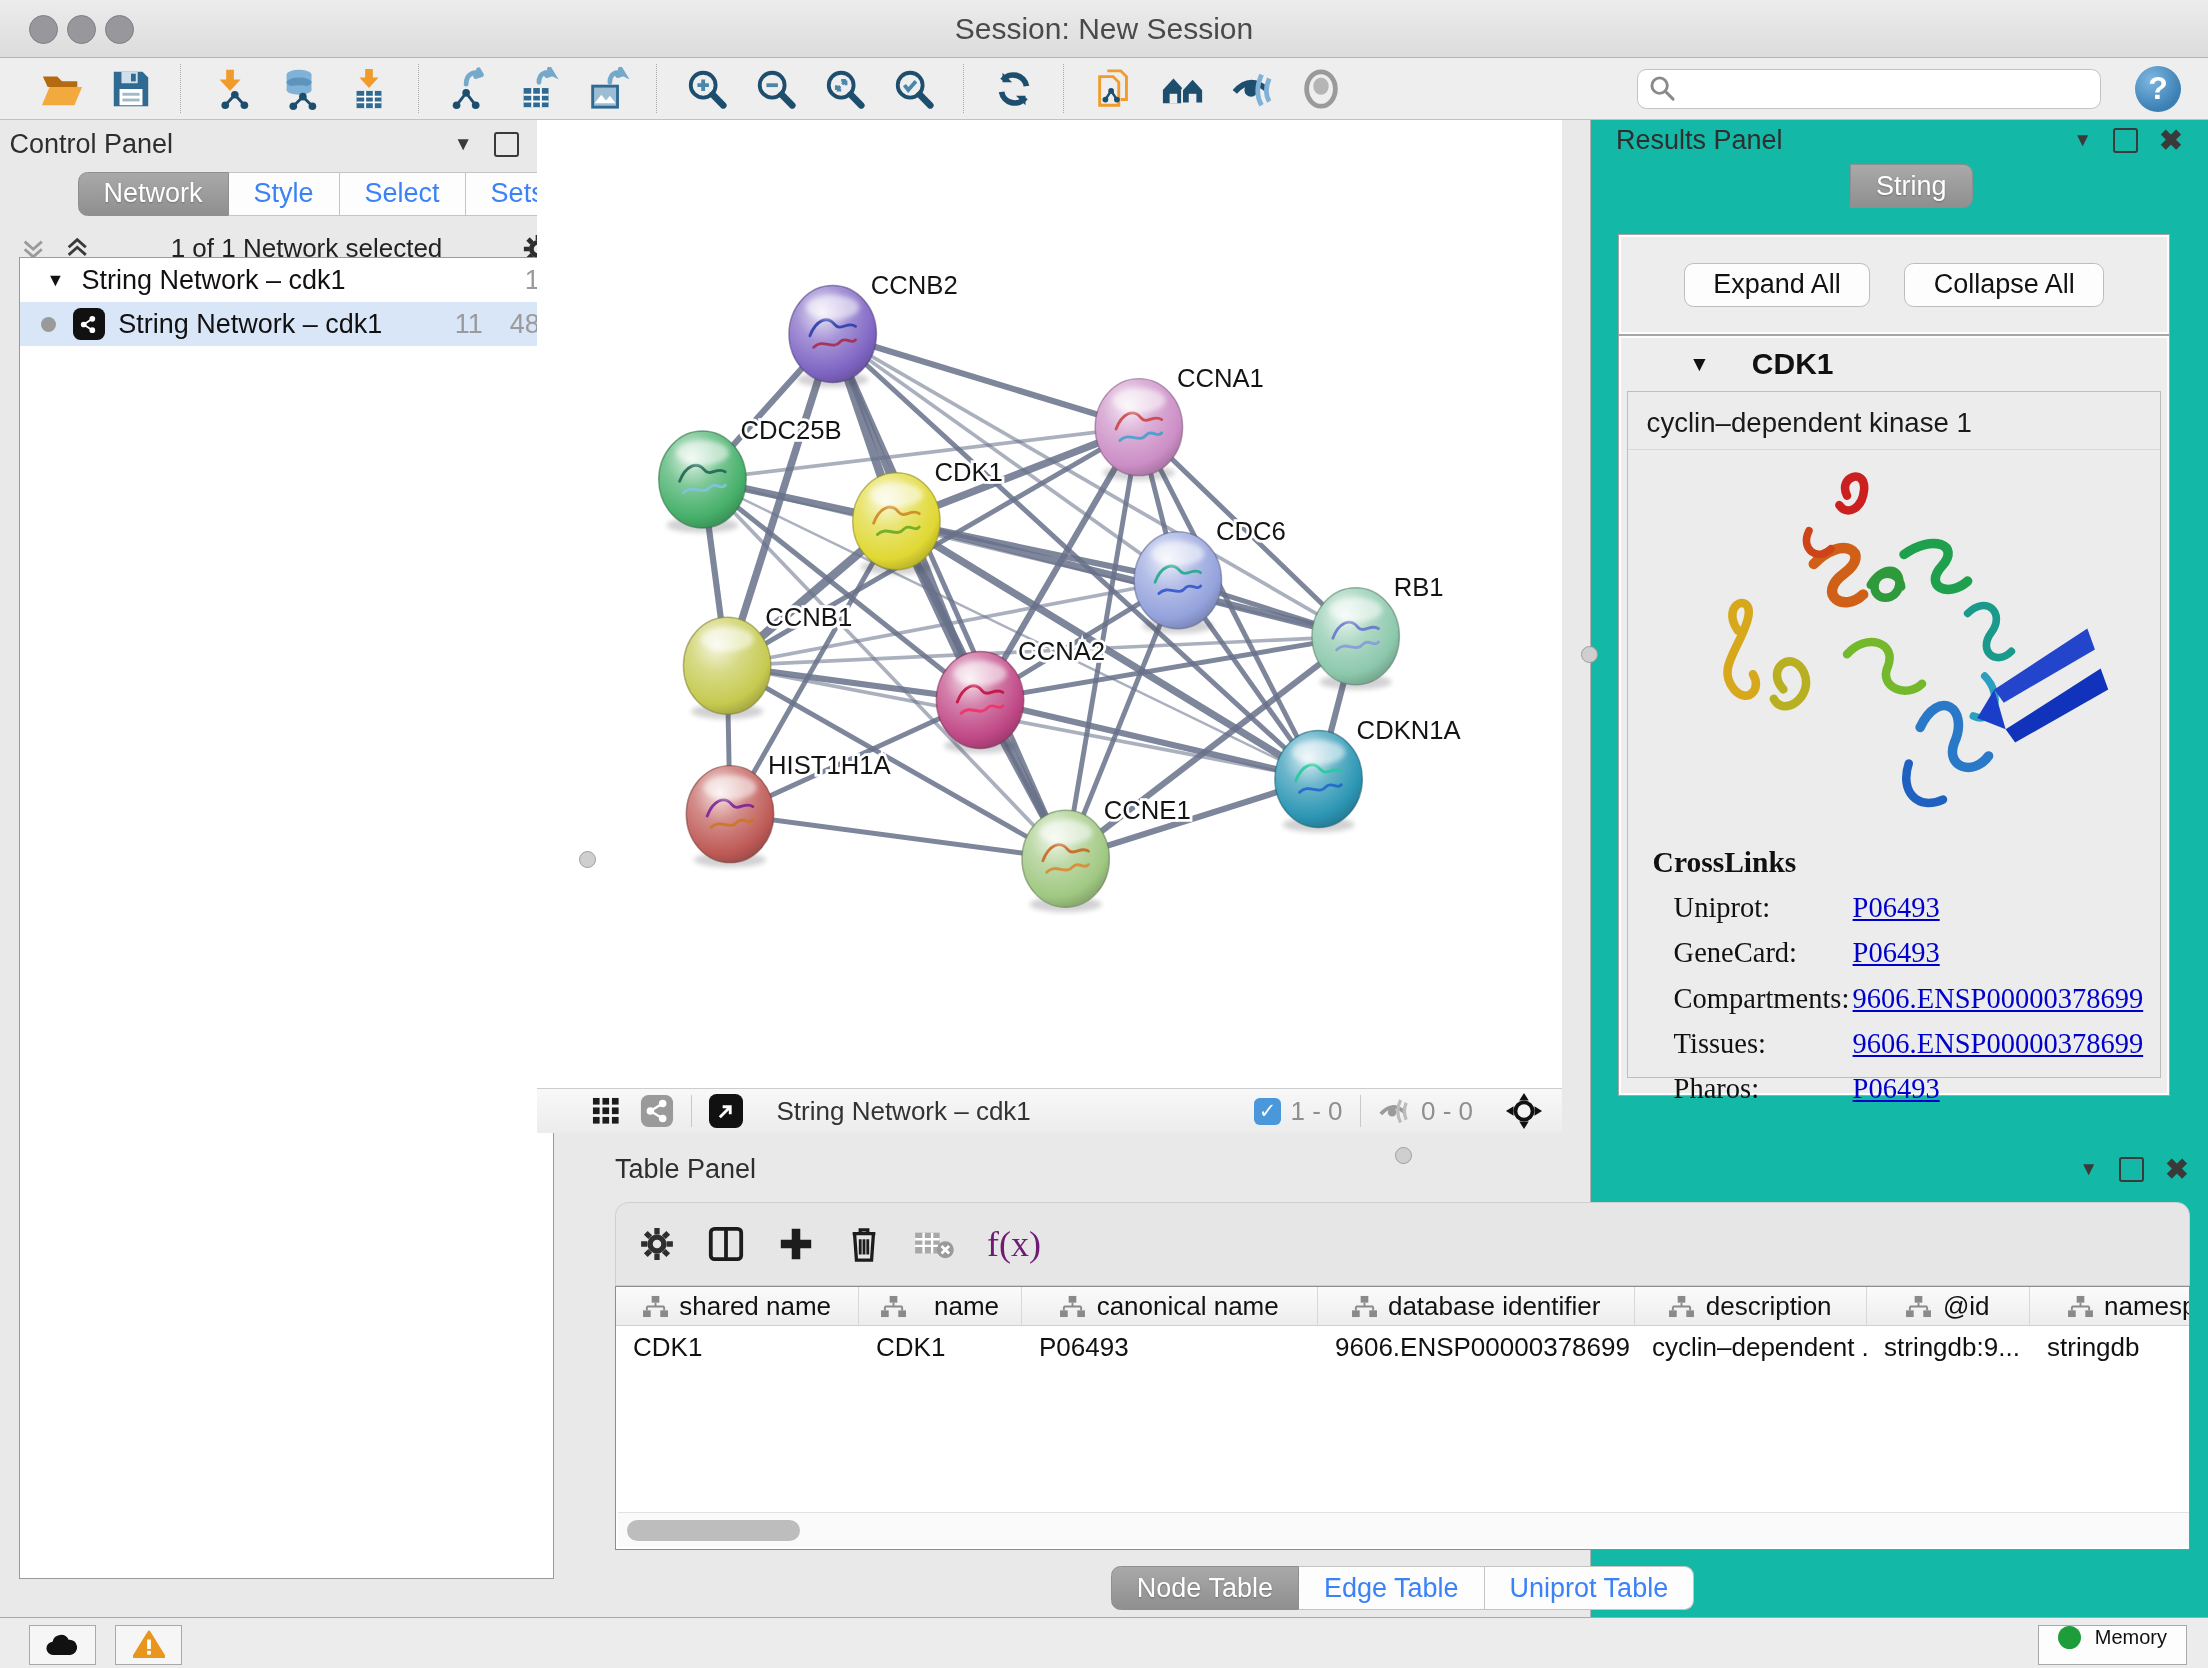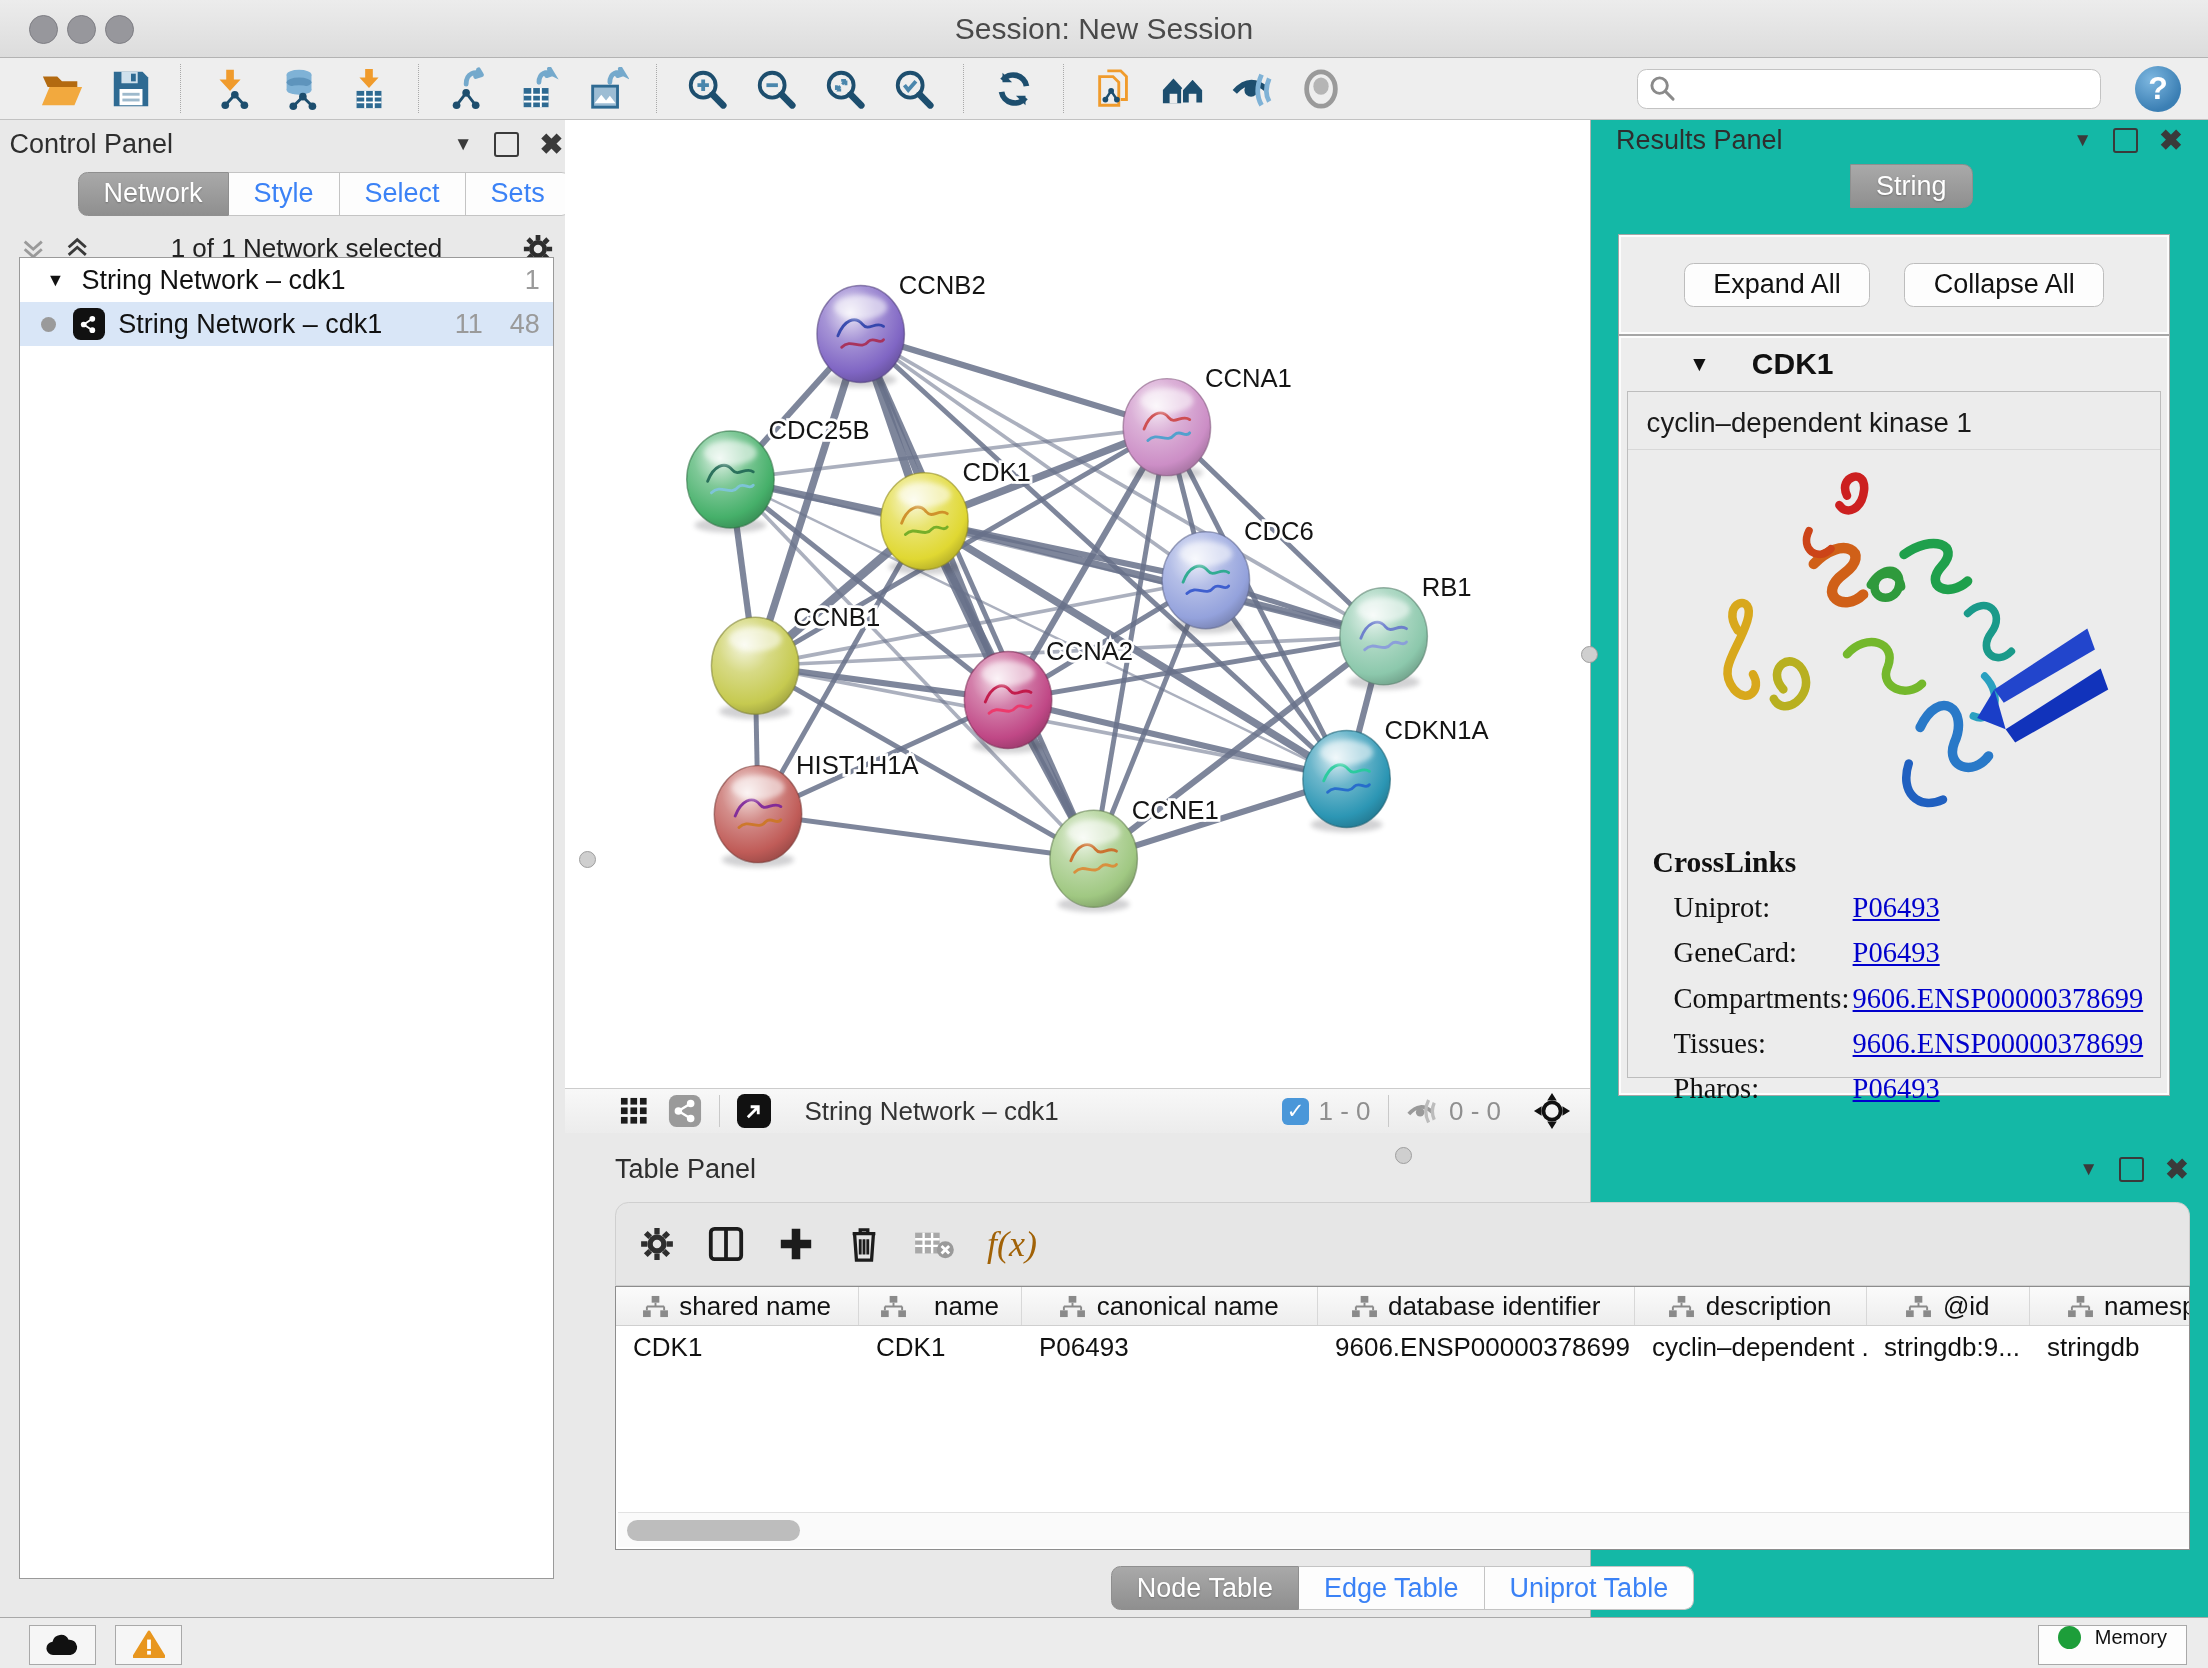--- a/index.html
+++ b/index.html
@@ -52,21 +52,21 @@
   #cp-tree{position:absolute;left:9.5px;top:133px;width:533px;height:1320px;background:#fff;
     border:1.9px solid #9a9a9a;}
   .tree-row{display:flex;align-items:center;height:44px;font-size:27px;color:#111;padding:0 13.3px;}
   .tree-row .cnt{margin-left:auto;color:#9a9a9a;}
   .tree-row.sel{background:#d9e6f7;}
   .tree-dot{width:15px;height:15px;border-radius:50%;background:#9a9a9a;margin:0 17px 0 7.6px;}
   .appicon{width:32px;height:32px;border-radius:7.6px;background:#111;display:flex;align-items:center;
     justify-content:center;margin-right:13.3px;flex:none;}
 
   
-  #network-panel{position:absolute;left:565px;top:120px;width:1025px;height:1012px;}
+  #network-panel{position:absolute;left:537px;top:120px;width:1025px;height:1012px;}
   #net-canvas{position:absolute;left:0;top:0;width:1025px;height:968px;background:#ffffff;}
   #net-navbar{position:absolute;left:0;top:968px;width:1025px;height:44px;
     background:linear-gradient(#f8f8f8,#ececec);border-top:1px solid #cccccc;
     display:flex;align-items:center;font-size:26px;color:#333;}
   .nv-sep{width:0;height:32px;border-left:1px solid #c9c9c9;margin:0 17px;}
   .nv-gray{color:#8f8f8f;}
   .nv-check{width:27px;height:27px;border-radius:5.7px;background:#4a97d9;color:#fff;font-size:21px;
     display:flex;align-items:center;justify-content:center;margin-right:9.5px;}
   .extlink{width:34px;height:34px;border-radius:7.6px;background:#111;color:#fff;display:flex;
     align-items:center;justify-content:center;}
@@ -90,21 +90,21 @@
   .xl-head{font-size:29.5px;font-weight:bold;color:#111;margin:7.6px 0 9.5px 0;}
   .xl-row{display:flex;font-size:28.5px;margin:13.3px 0;color:#111;}
   .xl-label{width:179px;padding-left:21px;flex:none;}
   .xl-link{color:#0000cc;text-decoration:underline;}
 
   
   #table-panel{position:absolute;left:615px;top:1149px;width:1593px;height:468px;}
   #tp-toolbar{position:absolute;left:0;top:53px;width:1575px;height:84px;background:#e6e6e6;
     border:1px solid #cfcfcf;border-radius:13.3px 13.3px 0 0;display:flex;align-items:center;
     padding-left:23px;box-sizing:border-box;gap:32px;}
-  .fx{font-family:"Liberation Serif",serif;font-style:italic;font-size:36px;color:#a16207;}
+  .fx{font-family:"Liberation Serif",serif;font-size:36px;color:#701a75;}
   #tp-table{position:absolute;left:0;top:137px;width:1575px;height:264px;background:#fff;
     border:1.9px solid #8d8d8d;box-sizing:border-box;overflow:hidden;}
   #tp-header{display:flex;height:38px;background:linear-gradient(#fbfbfb,#ededed);
     border-bottom:1px solid #cfcfcf;}
   .th{display:flex;align-items:center;justify-content:center;gap:11.4px;font-size:26px;color:#111;
     border-right:1px solid #d8d8d8;box-sizing:border-box;flex:none;overflow:hidden;white-space:nowrap;}
   #tp-row{display:flex;height:42px;}
   .td{font-size:26px;color:#111;padding:5.7px 0 0 17px;box-sizing:border-box;flex:none;
     overflow:hidden;white-space:nowrap;}
   #tp-hscroll{position:absolute;left:1.9px;bottom:1.9px;width:1571px;height:34px;background:#fafafa;

